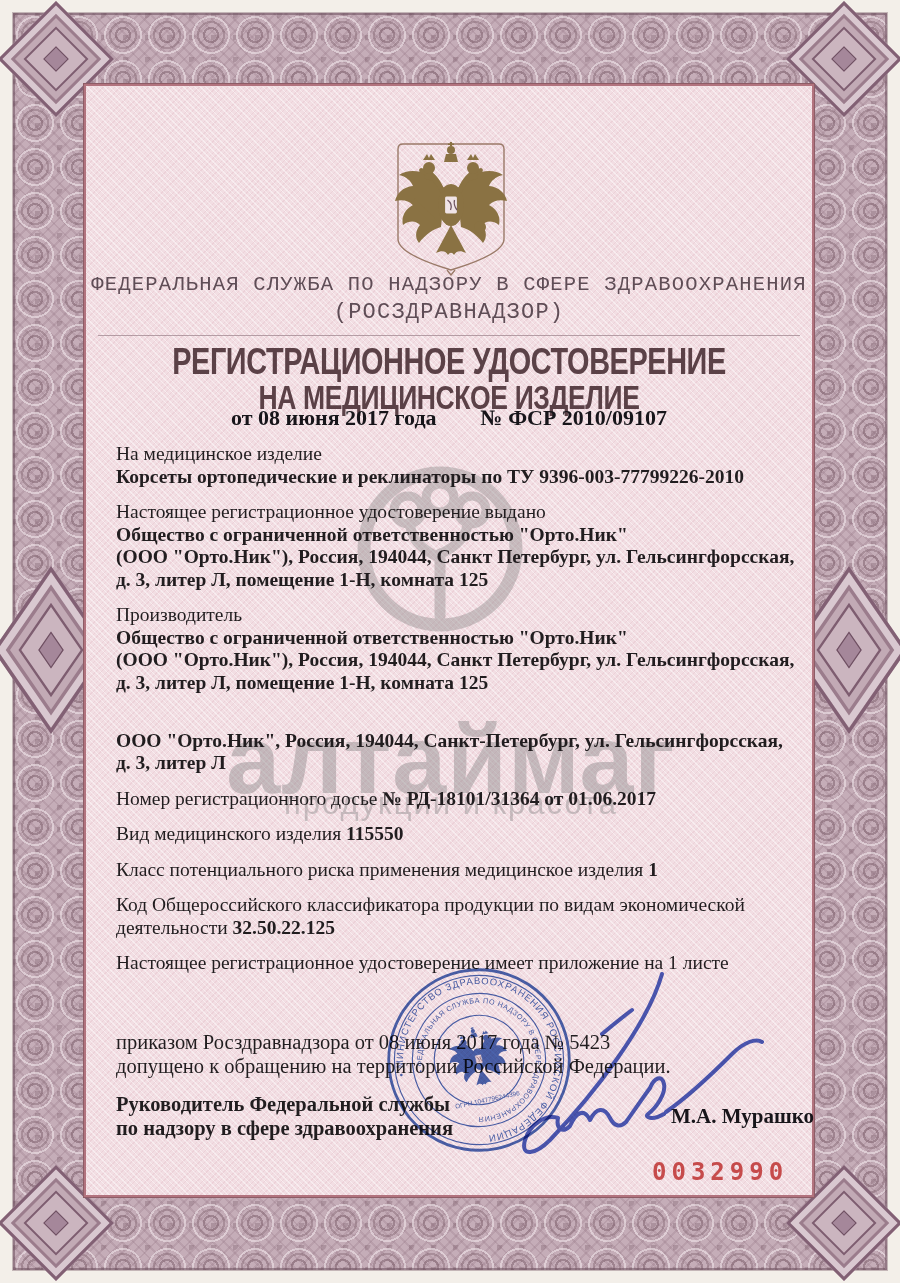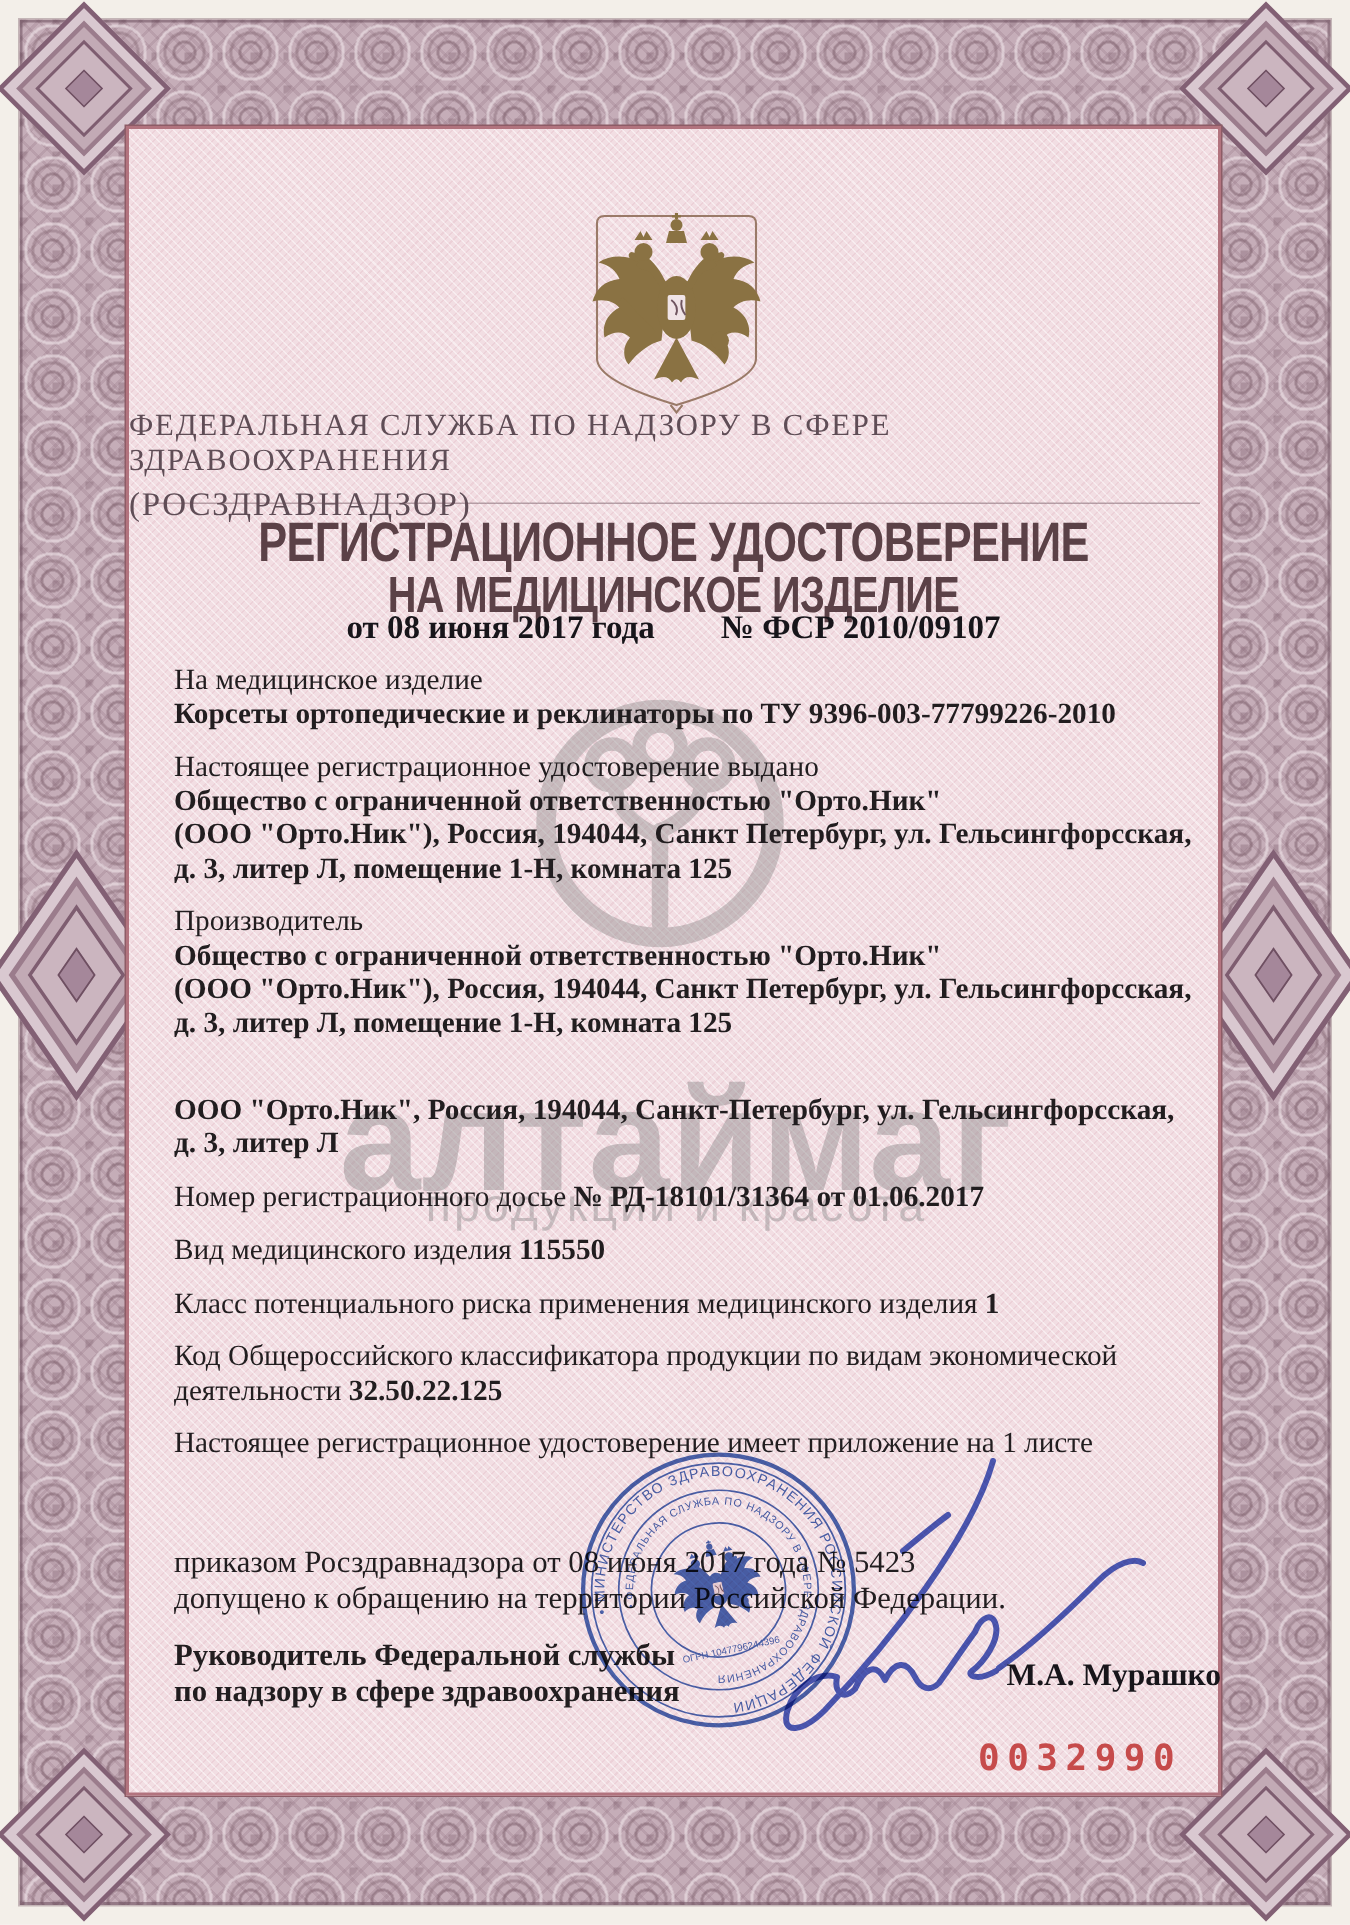--- a/index.html
+++ b/index.html
@@ -51,21 +51,21 @@
     font-family:"Liberation Sans", sans-serif;font-weight:bold;
     font-size:97px;line-height:1;letter-spacing:1px;opacity:.45;margin-top:29px;
   }
   .wm-tag{
     left:120px;top:700px;width:490px;text-align:center;
     font-family:"Liberation Sans", sans-serif;
     font-size:31px;letter-spacing:2px;opacity:.45;
   }
   
   .coat{position:absolute;left:305px;top:54px;width:120px;height:136px;z-index:2;color:#8a7243;}
-  .agency{position:absolute;left:0;top:187px;width:100%;z-index:2;color:#5f4d56;}
+  .agency{position:absolute;left:0;top:187px;width:100%;text-align:center;z-index:2;color:#5f4d56;font-family:Liberation Mono, monospace;}
   .agency .l1{font-size:20.5px;letter-spacing:1.2px;}
   .agency .l2{font-size:22px;letter-spacing:1.2px;margin-top:4px;}
   .divider{position:absolute;left:12px;right:12px;top:249px;height:1px;background:rgba(104,76,86,.45);z-index:2;}
   .doc-title{position:absolute;left:0;top:257px;width:100%;text-align:center;z-index:2;color:#5b4147;
     font-family:"Liberation Sans", sans-serif;font-weight:bold;}
   .doc-title .t1,.doc-title .t2{display:block;transform:scaleX(.78);transform-origin:50% 50%;}
   .doc-title .t1{font-size:37px;line-height:1.0;letter-spacing:-.5px;}
   .doc-title .t2{font-size:34px;line-height:1.05;letter-spacing:-.5px;}
   .dateline{position:absolute;left:0;top:319px;width:100%;z-index:2;
     display:flex;justify-content:center;gap:44px;
@@ -216,21 +216,21 @@
         <span class="b">ООО "Орто.Ник", Россия, 194044, Санкт-Петербург, ул. Гельсингфорсская,</span><br>
         <span class="b">д. 3, литер Л</span>
       </p>
       <p>
         <span>Номер регистрационного досье </span><span class="b">№ РД-18101/31364 от 01.06.2017</span>
       </p>
       <p>
         <span>Вид медицинского изделия </span><span class="b">115550</span>
       </p>
       <p>
-        <span>Класс потенциального риска применения медицинского изделия </span><span class="b">1</span>
+        <span>Класс потенциального риска применения медицинское изделия </span><span class="b">1</span>
       </p>
       <p class="wide">
         <span>Код Общероссийского классификатора продукции по видам экономической деятельности </span><span class="b">32.50.22.125</span>
       </p>
       <p>Настоящее регистрационное удостоверение имеет приложение на 1 листе</p>
     </div>
 
     <div class="order">
       <div>приказом Росздравнадзора от 08 июня 2017 года № 5423</div>
       <div>допущено к обращению на территории Российской Федерации.</div>

